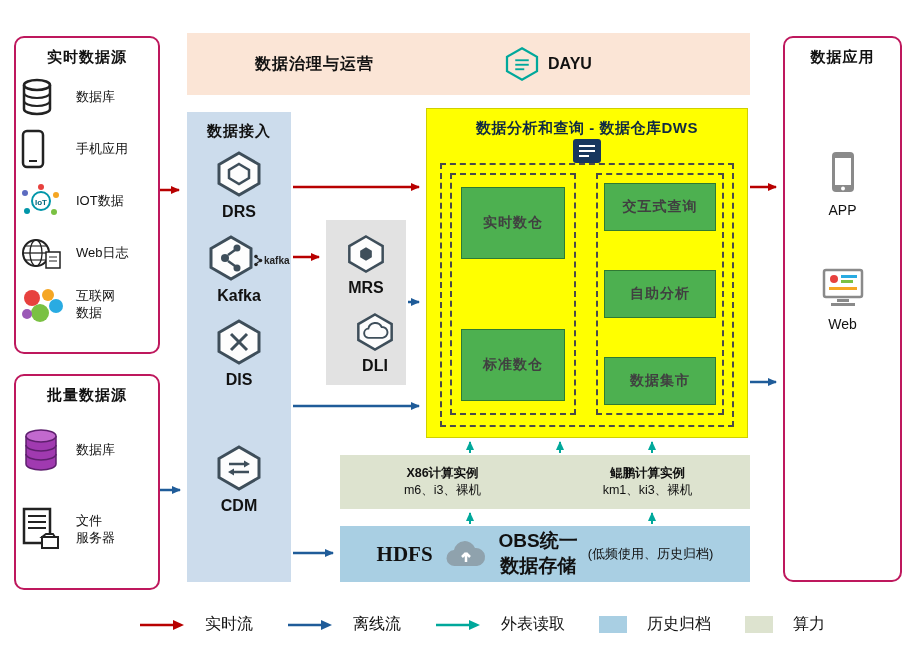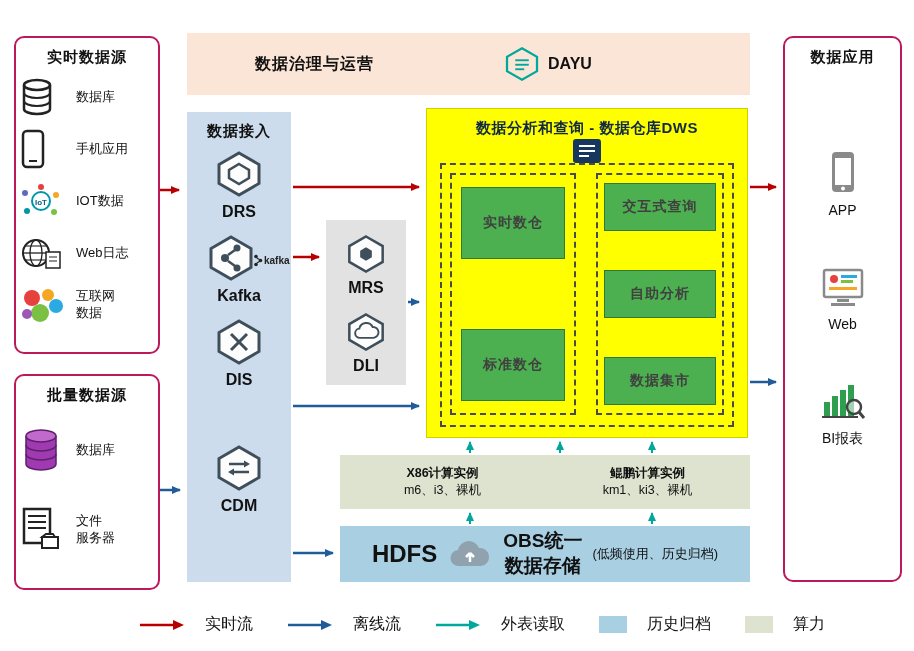--- a/index.html
+++ b/index.html
@@ -37,21 +37,21 @@
   .dws-col-left{left:8px;width:126px;padding:12px 9px;}
   .dws-col-right{right:8px;width:128px;padding:8px 6px;}
   .green-box{background:#4db050;border:1px solid #2f7a33;display:flex;align-items:center;justify-content:center;font-weight:bold;font-size:14px;color:#404040;box-sizing:border-box;letter-spacing:1px;}
   .wh-box{height:72px;}
   .fn-box{height:48px;}
   
   .compute-box{position:absolute;left:340px;top:455px;width:410px;height:54px;background:#dde3cf;display:flex;box-sizing:border-box;}
   .compute-cell{flex:1;display:flex;flex-direction:column;align-items:center;justify-content:center;font-size:12.5px;line-height:1.35;}
   .compute-name{font-weight:bold;}
   .hdfs-box{position:absolute;left:340px;top:526px;width:410px;height:56px;background:#a9cfe3;display:flex;align-items:center;justify-content:center;gap:10px;box-sizing:border-box;}
-  .hdfs-label{font-weight:bold;font-size:24px;}
+  .hdfs-label{font-weight:bold;font-size:21px;font-family:Liberation Serif, serif;}
   .obs-title{font-weight:bold;font-size:19px;text-align:center;white-space:pre-line;line-height:1.3;}
   .obs-note{font-size:13px;}
   
   .apps{position:absolute;left:783px;top:36px;width:119px;height:546px;}
   .app-item{position:absolute;left:0;width:100%;text-align:center;}
   .app-label{font-size:14px;margin-top:4px;}
   
   .legend{position:absolute;left:0;top:614px;width:914px;display:flex;justify-content:center;align-items:center;gap:34px;padding-left:50px;box-sizing:border-box;}
   .legend-item{display:flex;align-items:center;gap:20px;font-size:16px;}
   .legend-swatch{width:28px;height:17px;display:inline-block;}
@@ -263,21 +263,21 @@
   </div>
 
   <div class="graybox">
     <div class="svc" style="top:14px;">
       <svg width="40" height="40" viewBox="0 0 48 48">
           <path d="M24 3 L44 14.5 L44 33.5 L24 45 L4 33.5 L4 14.5 Z" fill="#fdfdfd" stroke="#3e4e5a" stroke-width="3"></path>
           <path d="M24 16 L31 20 L31 28 L24 32 L17 28 L17 20 Z" fill="#3e4e5a"></path>
         </svg>
       <div class="svc-label">MRS</div>
     </div>
-    <div class="svc" style="top:92px;">
+    <div class="svc" style="top:92px;padding-left:9px;">
       <svg width="40" height="40" viewBox="0 0 48 48">
           <path d="M24 3 L44 14.5 L44 33.5 L24 45 L4 33.5 L4 14.5 Z" fill="#fdfdfd" stroke="#3e4e5a" stroke-width="3"></path>
           <path d="M17,31 a5.5,5.5 0 0 1 -1,-11 a8.5,8.5 0 0 1 16,-2 a6,6 0 0 1 1,13 z" fill="none" stroke="#3e4e5a" stroke-width="2.3"></path>
         </svg>
       <div class="svc-label">DLI</div>
     </div>
   </div>
 
   <div class="dws">
     <div class="dws-title-row">
@@ -339,32 +339,20 @@
           <rect x="4" y="4" width="38" height="27" rx="2" fill="#fff" stroke="#8a8a8a" stroke-width="2.5"></rect>
           <circle cx="14" cy="13" r="4" fill="#e7413e"></circle>
           <rect x="21" y="9" width="16" height="3" fill="#29abe2"></rect>
           <rect x="21" y="14" width="12" height="3" fill="#7ac143"></rect>
           <rect x="9" y="21" width="28" height="3" fill="#f5a623"></rect>
           <rect x="17" y="33" width="12" height="3" fill="#8a8a8a"></rect>
           <rect x="11" y="37" width="24" height="3" fill="#8a8a8a"></rect>
         </svg>
       <div class="app-label">Web</div>
     </div>
-    <div class="app-item" style="top:342px;">
-      <svg width="46" height="42" viewBox="0 0 46 42">
-          <rect x="4" y="22" width="6" height="14" fill="#2e9e4f"></rect>
-          <rect x="12" y="16" width="6" height="20" fill="#2e9e4f"></rect>
-          <rect x="20" y="10" width="6" height="26" fill="#2e9e4f"></rect>
-          <rect x="28" y="5" width="6" height="31" fill="#2e9e4f"></rect>
-          <line x1="2" y1="37" x2="38" y2="37" stroke="#444" stroke-width="2"></line>
-          <circle cx="34" cy="27" r="7" fill="rgba(255,255,255,0.55)" stroke="#444" stroke-width="2.5"></circle>
-          <line x1="39" y1="32" x2="44" y2="38" stroke="#444" stroke-width="3"></line>
-        </svg>
-      <div class="app-label">BI报表</div>
-    </div>
   </div>
 
   <div class="legend">
     <div class="legend-item">
       <svg width="46" height="12" viewBox="0 0 46 12">
           <line x1="1" y1="6" x2="34" y2="6" stroke="#b80000" stroke-width="2.5"></line>
           <polygon points="34,1 45,6 34,11" fill="#b80000"></polygon>
         </svg>
       <span>实时流</span>
     </div>

